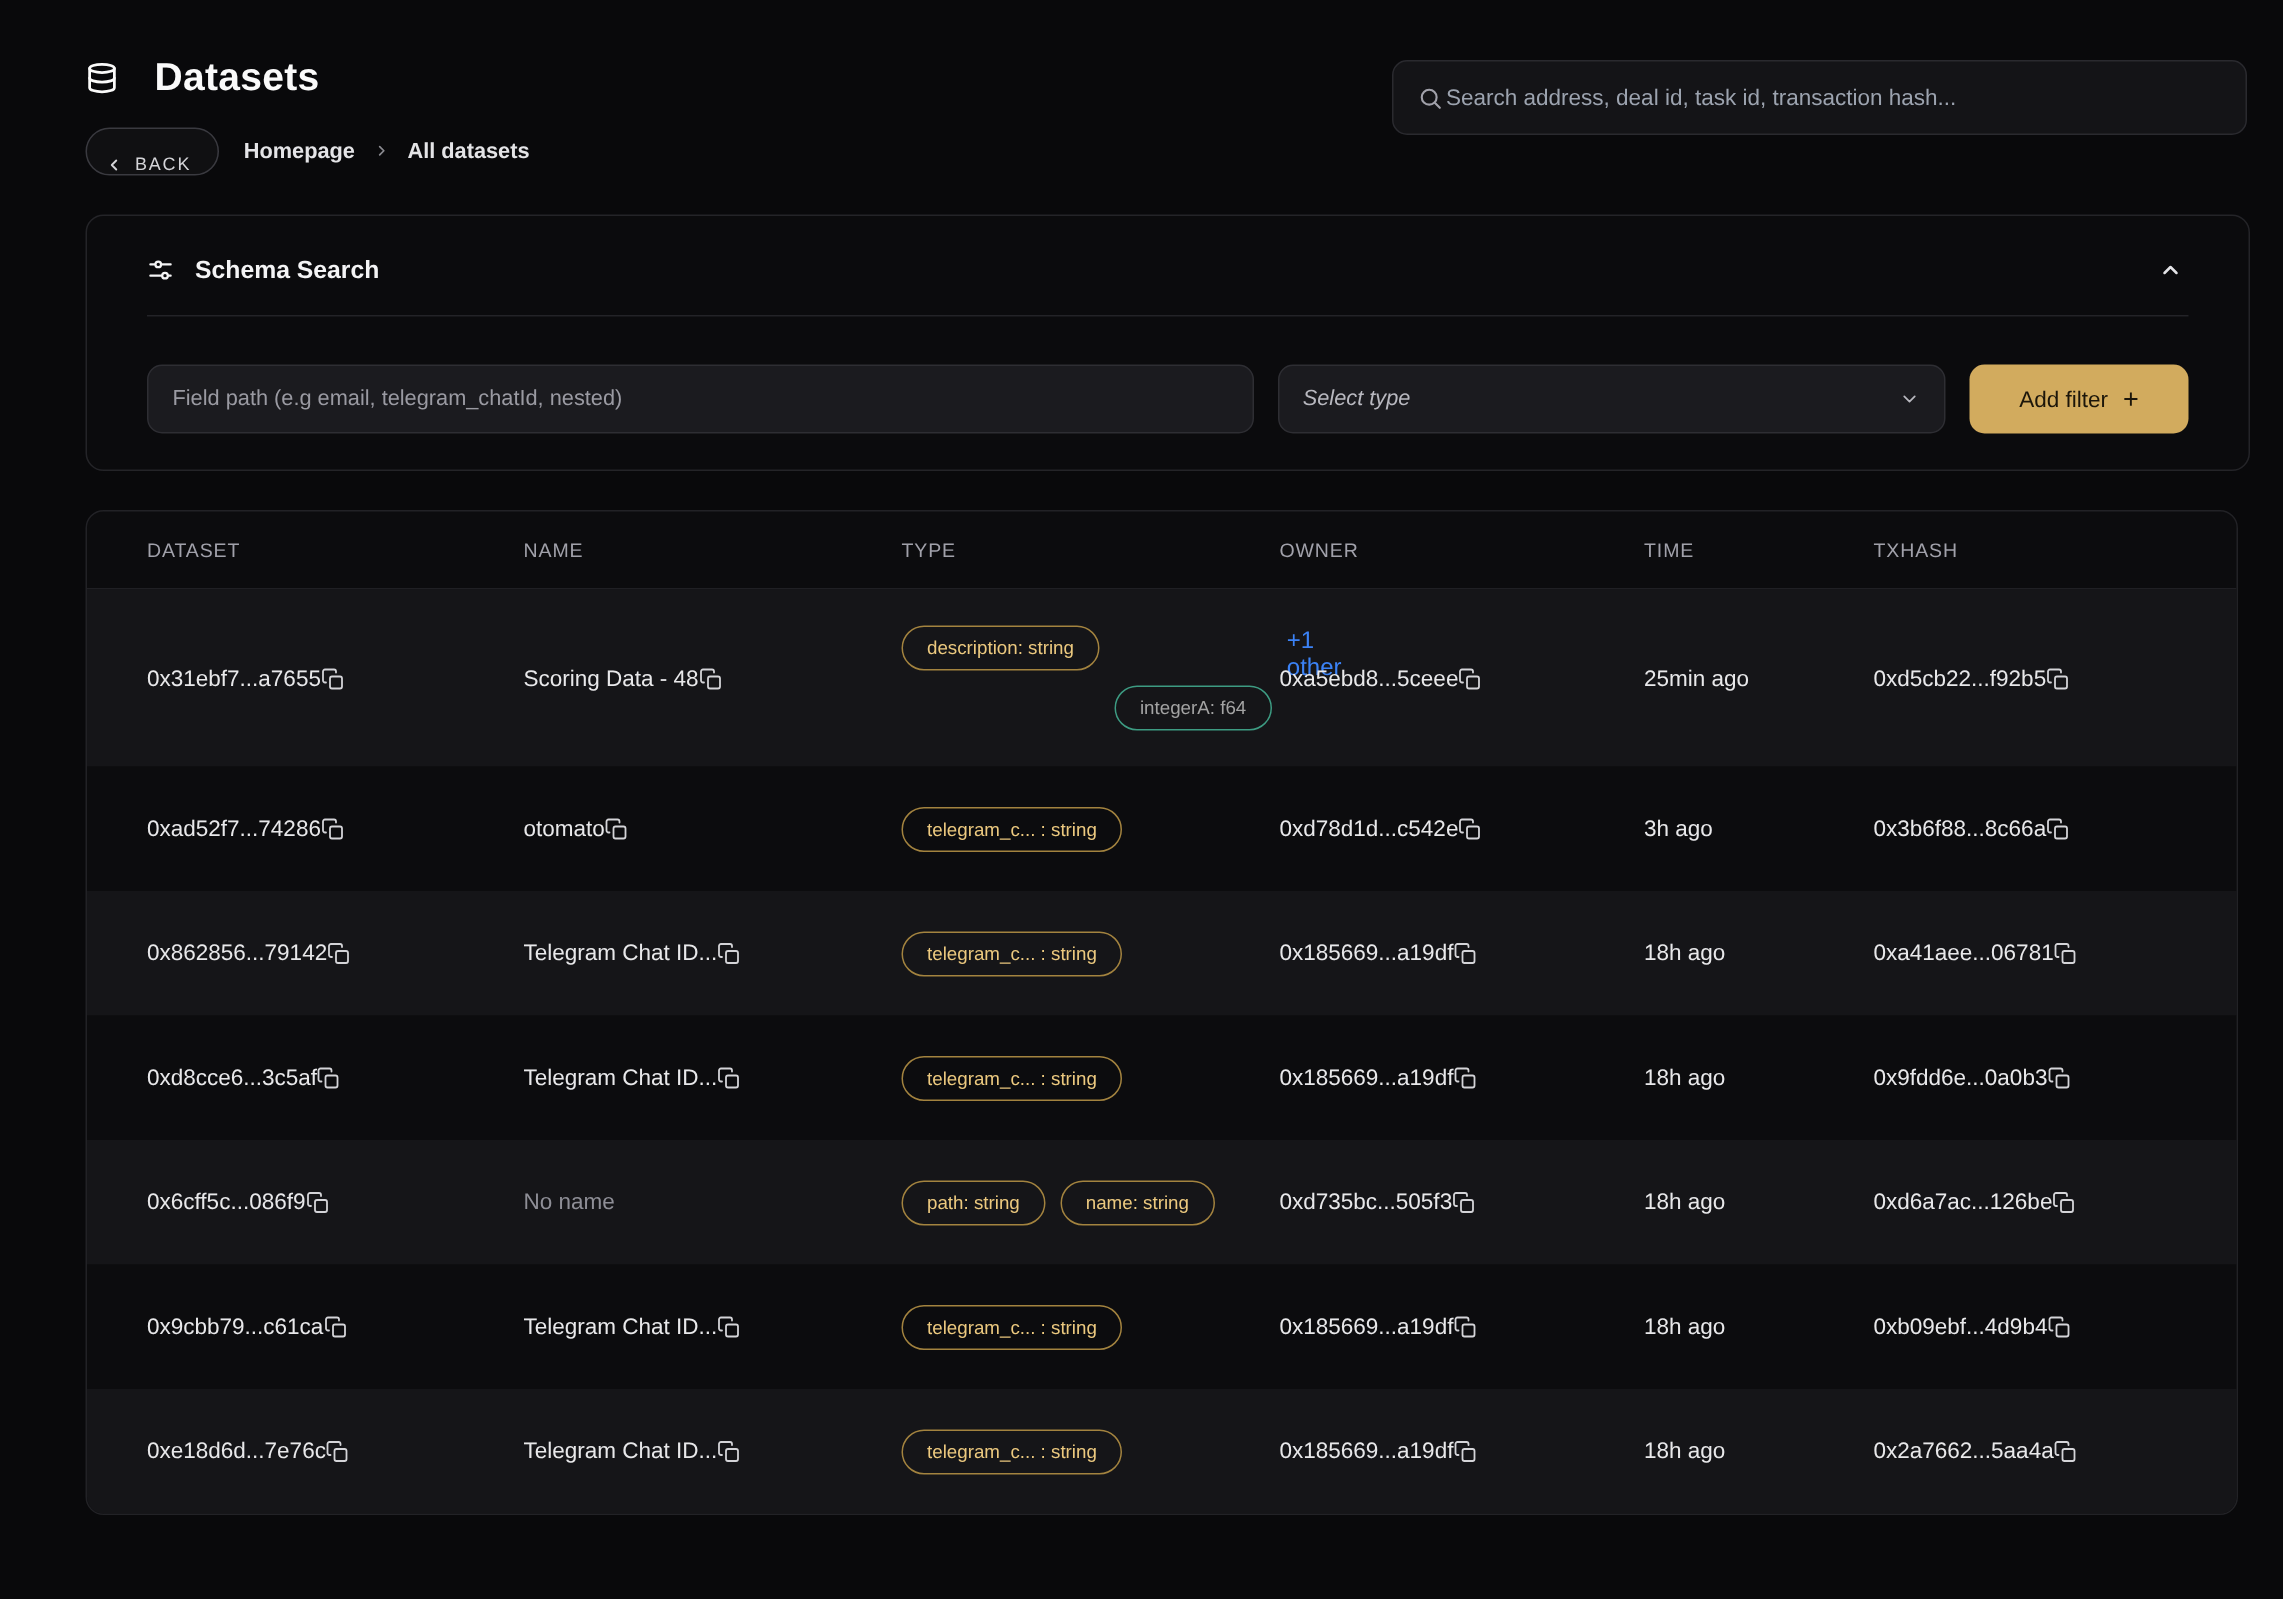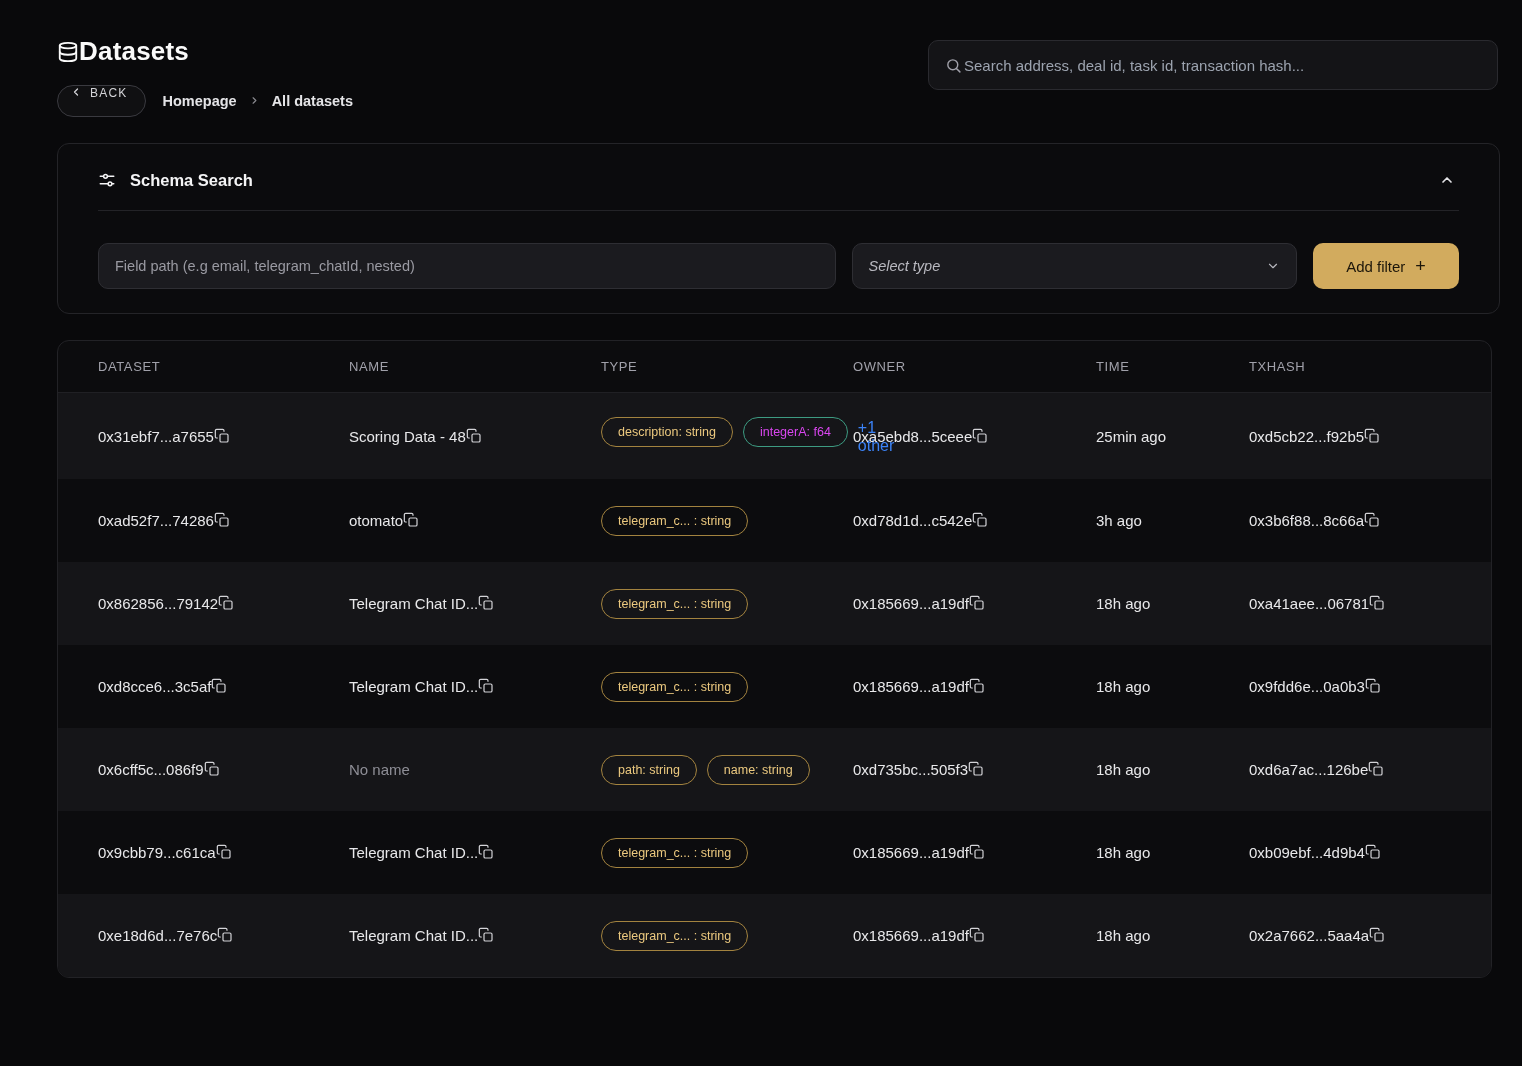--- a/index.html
+++ b/index.html
@@ -6,25 +6,25 @@
   html,body {
     width:1522px; height:1066px; overflow:hidden;
     background:#09090b; color:#ececee;
     font-family:"Liberation Sans", sans-serif;
   }
   .page { position:relative; width:1522px; height:1066px; }
 
   
   .topbar { display:flex; justify-content:space-between; align-items:flex-start; padding:36px 24px 0 57px; }
   .title-block {}
-  .title-row { display:flex; align-items:center; gap:0; }
+  .title-row { display:flex; align-items:center; gap:24px; }
   .title-row h1 { font-size:26px; font-weight:bold; letter-spacing:0.2px; color:#fafafa; }
   .nav-row { display:flex; align-items:center; gap:16px; margin-top:18px; }
   .back-btn {
-    display:inline-flex; align-items:flex-start; gap:8px;
+    display:inline-flex; align-items:flex-end; gap:8px;
     height:32px; padding:0 18px 0 12px; border-radius:999px;
     background:#101012; border:1px solid #3a3a40;
     color:#d4d4d8; font-size:12px; letter-spacing:1.2px; cursor:pointer;
   }
   .crumbs { display:flex; align-items:center; gap:12px; font-size:14.5px; font-weight:bold; color:#e4e4e7; }
   .crumb-sep { color:#8a8a90; font-size:13px; }
   .crumb { cursor:pointer; }
 
   .search-box {
     display:flex; align-items:center; gap:2px;
@@ -80,32 +80,32 @@
     grid-template-columns:251px 252px 252px 243px 153px 1fr;
     padding:0 40px; align-items:center;
   }
   .thead { height:52px; border-bottom:1px solid #202024; }
   .thead .th {
     font-size:13px; color:#a1a1aa; letter-spacing:0.6px; text-transform:uppercase;
   }
   .trow { min-height:83px; }
   .trow.even { background:#151518; }
   .trow.odd  { background:#0c0c0e; }
-  .cell { display:flex; align-items:flex-start; font-size:15px; color:#e8e8ea; padding:24px 10px 24px 0; }
+  .cell { display:flex; align-items:flex-end; font-size:15px; color:#e8e8ea; padding:24px 10px 24px 0; }
   .cell.type-cell { flex-direction:row; align-items:flex-start; gap:10px; }
   .cell .muted { color:#8e8e96; }
   .copy-btn { display:inline-flex; align-items:center; cursor:pointer; background:none; border:none; padding:0; }
 
   .badge {
     display:inline-flex; align-items:center; white-space:nowrap;
     padding:7px 16px; border-radius:999px; font-size:12.5px;
     border:1px solid; background:transparent;
   }
   .badge.gold { color:#ecc97f; border-color:#a3833f; }
-  .badge.teal { color:#d946ef; border-color:#3d9b82; }
+  .badge.teal { color:#a3a3a3; border-color:#3d9b82;margin-top:40px; }
   .more-types { font-size:16px; color:#3b82f6; margin-top:2px; }
 
   .chev-btn { background:none; border:none; cursor:pointer; display:inline-flex; padding:4px; }
 </style>
 </head>
 <body>
 
 <div class="page">
 
   <div class="topbar">

